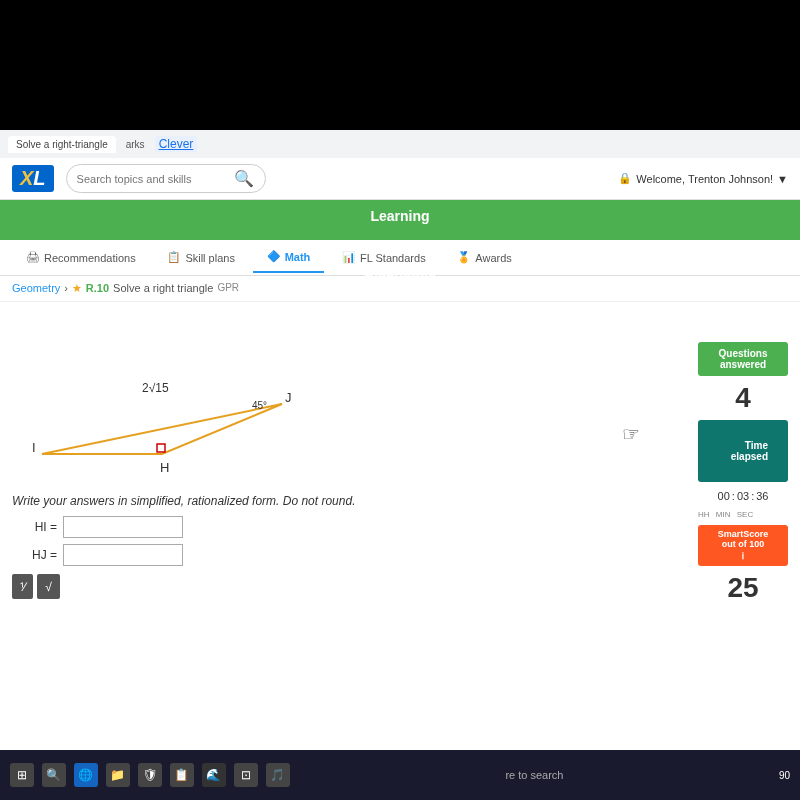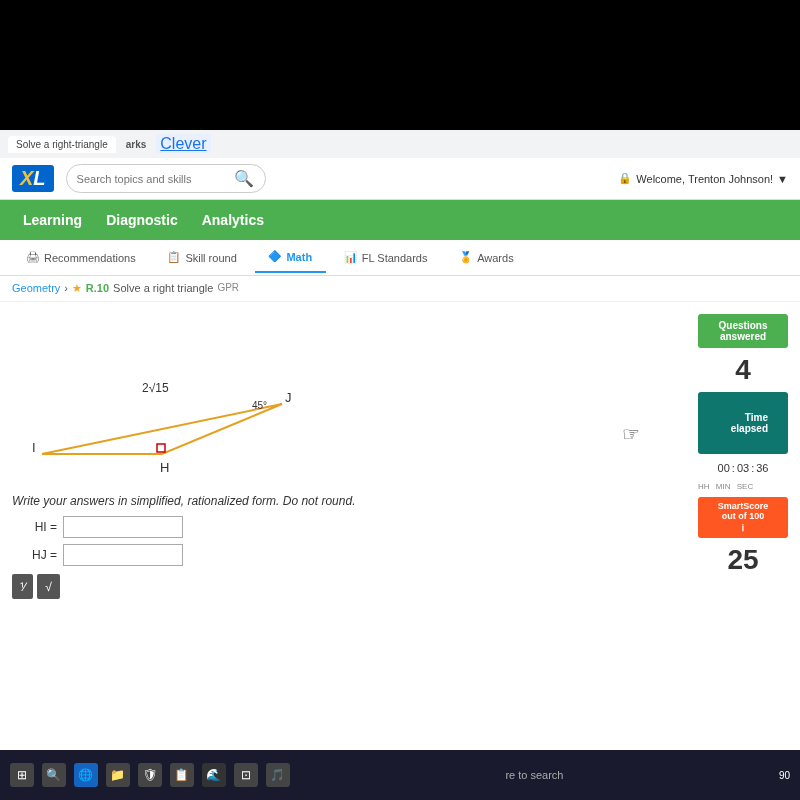--- a/index.html
+++ b/index.html
@@ -118,20 +118,21 @@
     }
 
     
     .nav-green {
       background: #4caf50;
       display: flex;
       align-items: center;
       padding: 0 23px;
       height: 40px;
       gap: 24px;
+      flex-direction: column;
     }
 
     .nav-green a {
       color: #fff;
       font-size: 14px;
       font-weight: bold;
       text-decoration: none;
       padding: 8px 0;
     }
 
@@ -285,20 +286,21 @@
     }
 
     .questions-box {
       background: #4caf50;
       color: #fff;
       text-align: center;
       padding: 6px 4px;
       border-radius: 3px;
       font-size: 10px;
       font-weight: bold;
+      margin-top: 28px;
     }
 
     .questions-count {
       font-size: 28px;
       font-weight: bold;
       color: #333;
       text-align: center;
     }
 
     .time-box {
@@ -388,22 +390,22 @@
   </style>
 </head>
 <body>
 
 <div class="top-black"></div>
 
 <div class="screen">
 
   <div class="browser-chrome">
     <div class="browser-tab">Solve a right-triangle</div>
-    <span style="font-size:10px;color:#555;font-weight:bold;">arks</span>
-    <span style="font-size:16px;color:#1a73e8;cursor:pointer;text-decoration:underline;">
+    <span style="font-size:10px;color:#555;">arks</span>
+    <span style="font-size:12px;color:#1a73e8;cursor:pointer;text-decoration:underline;">
       <span style="background:#e8f0fe;border-radius:2px;padding:1px 4px;">Clever</span>
     </span>
   </div>
 
   <div class="ixl-header">
     <div class="ixl-logo">
       <span style="color:#f0c040;">X</span><span style="color:#fff;">L</span>
     </div>
     <div class="search-bar">
       <input type="text" placeholder="Search topics and skills" style="">
@@ -422,21 +424,21 @@
     <a>Analytics</a>
   </div>
 
   <div class="sub-tabs">
     <div class="sub-tab">
       <span>🖨</span>
       <span>Recommendations</span>
     </div>
     <div class="sub-tab">
       <span>📋</span>
-      <span>Skill round</span>
+      <span>Skill plans</span>
     </div>
     <div class="sub-tab active">
       <span>🔷</span>
       <span>Math</span>
     </div>
     <div class="sub-tab">
       <span>📊</span>
       <span>FL Standards</span>
     </div>
     <div class="sub-tab">

